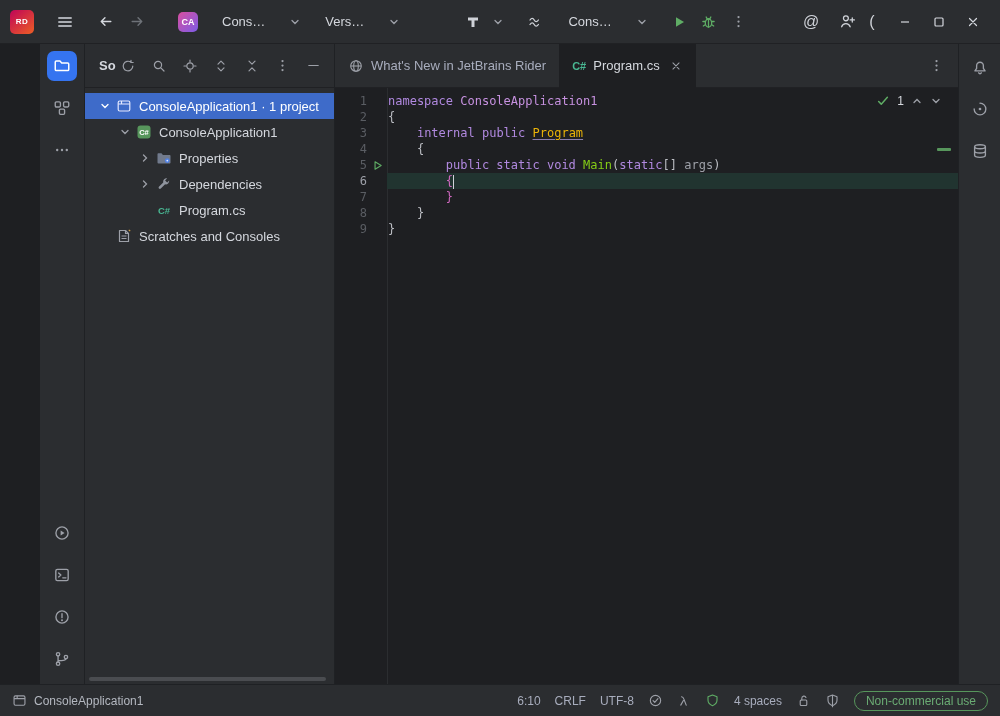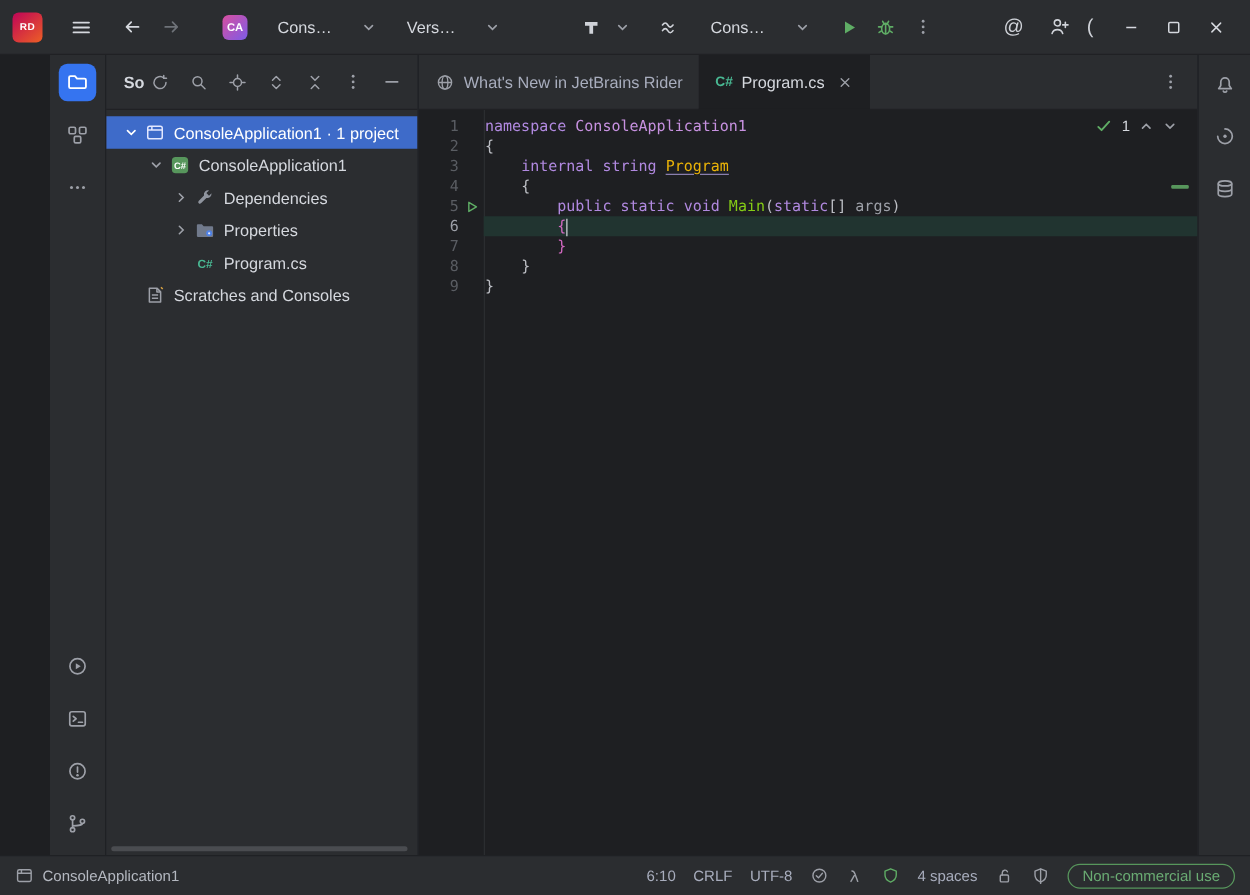--- a/index.html
+++ b/index.html
@@ -415,40 +415,40 @@
         </div>
 
         <div class="tree-row" style="padding-left:52px">
           <span class="chev">
             <svg width="12" height="12" viewBox="0 0 12 12" fill="none" stroke="currentColor" stroke-width="1.3" stroke-linecap="round">
                 <path d="M4.5 3l3 3-3 3"></path>
               </svg>
           </span>
           <span class="ticon">
             <svg width="16" height="16" viewBox="0 0 16 16">
-                <path d="M13.2 4.6a3.4 3.4 0 0 1-4.1 3.7l-4.3 4.3a1.35 1.35 0 0 1-1.9-1.9l4.3-4.3a3.4 3.4 0 0 1 4-4.1L9.1 4.4l2.1 2.1 2-1.9z" fill="#8f949e"></path>
-              </svg>
-          </span>
-          <span class="tlabel">Dependencies</span>
+                <path d="M1.5 4.3c0-.55.45-1 1-1h3l1.4 1.7h6.6c.55 0 1 .45 1 1v6.5c0 .55-.45 1-1 1h-11a1 1 0 0 1-1-1z" fill="#717a8c"></path>
+                <circle cx="11.3" cy="10.6" r="2.4" fill="#4f82e8"></circle>
+                <circle cx="11.3" cy="10.6" r=".9" fill="#dfe7ff"></circle>
+              </svg>
+          </span>
+          <span class="tlabel">Properties</span>
         </div>
 
         <div class="tree-row" style="padding-left:52px">
           <span class="chev">
             <svg width="12" height="12" viewBox="0 0 12 12" fill="none" stroke="currentColor" stroke-width="1.3" stroke-linecap="round">
                 <path d="M4.5 3l3 3-3 3"></path>
               </svg>
           </span>
           <span class="ticon">
             <svg width="16" height="16" viewBox="0 0 16 16">
-                <path d="M1.5 4.3c0-.55.45-1 1-1h3l1.4 1.7h6.6c.55 0 1 .45 1 1v6.5c0 .55-.45 1-1 1h-11a1 1 0 0 1-1-1z" fill="#717a8c"></path>
-                <circle cx="11.3" cy="10.6" r="2.4" fill="#4f82e8"></circle>
-                <circle cx="11.3" cy="10.6" r=".9" fill="#dfe7ff"></circle>
-              </svg>
-          </span>
-          <span class="tlabel">Properties</span>
+                <path d="M13.2 4.6a3.4 3.4 0 0 1-4.1 3.7l-4.3 4.3a1.35 1.35 0 0 1-1.9-1.9l4.3-4.3a3.4 3.4 0 0 1 4-4.1L9.1 4.4l2.1 2.1 2-1.9z" fill="#8f949e"></path>
+              </svg>
+          </span>
+          <span class="tlabel">Dependencies</span>
         </div>
 
         <div class="tree-row" style="padding-left:52px">
           <span class="chev"></span>
           <span class="ticon">
             <svg width="16" height="16" viewBox="0 0 16 16">
                 <text x="8" y="12" text-anchor="middle" font-size="9.5" font-weight="bold" fill="#49b893" font-family="Liberation Sans, sans-serif">C#</text>
               </svg>
           </span>
           <span class="tlabel">Program.cs</span>
@@ -499,21 +499,21 @@
               <circle cx="8" cy="12.8" r="1.2"></circle>
             </svg>
         </div>
       </div>
 
       <div class="editor">
         <div class="gutter-line"></div>
         <div>
             <div class="code-line"><span class="lnum">1</span><span class="gicon"></span><span class="ctext"><span class="tk-kw">namespace </span><span class="tk-ns">ConsoleApplication1</span></span></div>
             <div class="code-line"><span class="lnum">2</span><span class="gicon"></span><span class="ctext"><span class="tk-pn">{</span></span></div>
-            <div class="code-line"><span class="lnum">3</span><span class="gicon"></span><span class="ctext"><span class="tk-pl">    </span><span class="tk-kw">internal </span><span class="tk-kw">string </span><span class="tk-cls">Program</span></span></div>
+            <div class="code-line"><span class="lnum">3</span><span class="gicon"></span><span class="ctext"><span class="tk-pl">    </span><span class="tk-kw">internal </span><span class="tk-kw">public </span><span class="tk-cls">Program</span></span></div>
             <div class="code-line"><span class="lnum">4</span><span class="gicon"></span><span class="ctext"><span class="tk-pl">    </span><span class="tk-pn">{</span></span></div>
             <div class="code-line"><span class="lnum">5</span><span class="gicon"><svg width="13" height="13" viewBox="0 0 16 16" fill="none" stroke="#5fad65" stroke-width="1.4" stroke-linejoin="round">
                   <path d="M5 3.5v9L12.5 8z"></path>
                 </svg></span><span class="ctext"><span class="tk-pl">        </span><span class="tk-kw">public static void </span><span class="tk-mth">Main</span><span class="tk-pn">(</span><span class="tk-kw">static</span><span class="tk-pn">[] </span><span class="tk-prm">args</span><span class="tk-pn">)</span></span></div>
             <div class="code-line caret"><span class="lnum">6</span><span class="gicon"></span><span class="ctext"><span class="tk-pl">        </span><span class="tk-brc">{</span><span class="caret-mark"></span></span></div>
             <div class="code-line"><span class="lnum">7</span><span class="gicon"></span><span class="ctext"><span class="tk-pl">        </span><span class="tk-brc">}</span></span></div>
             <div class="code-line"><span class="lnum">8</span><span class="gicon"></span><span class="ctext"><span class="tk-pl">    </span><span class="tk-pn">}</span></span></div>
             <div class="code-line"><span class="lnum">9</span><span class="gicon"></span><span class="ctext"><span class="tk-pn">}</span></span></div>
           </div>
         <div class="inspect-widget">

